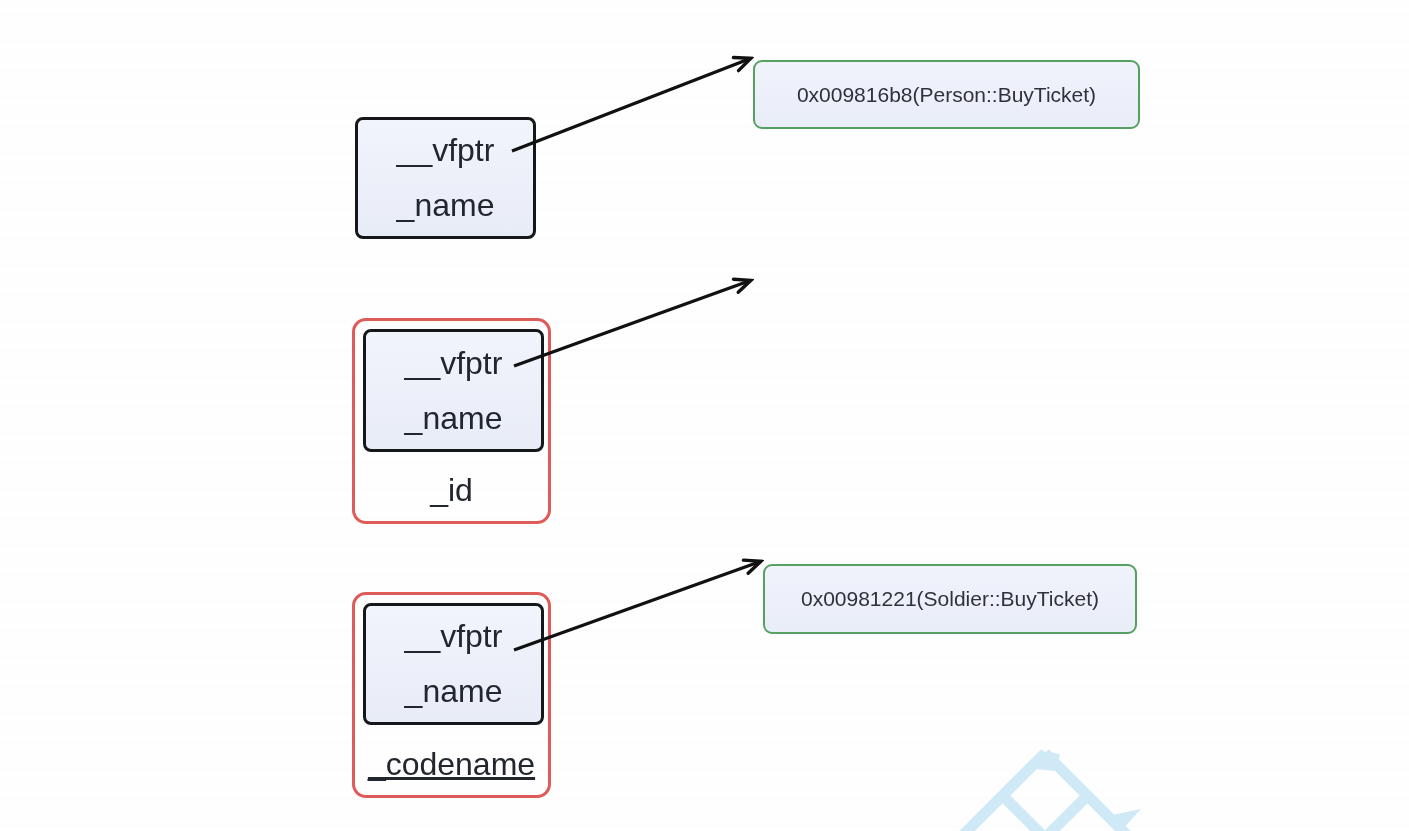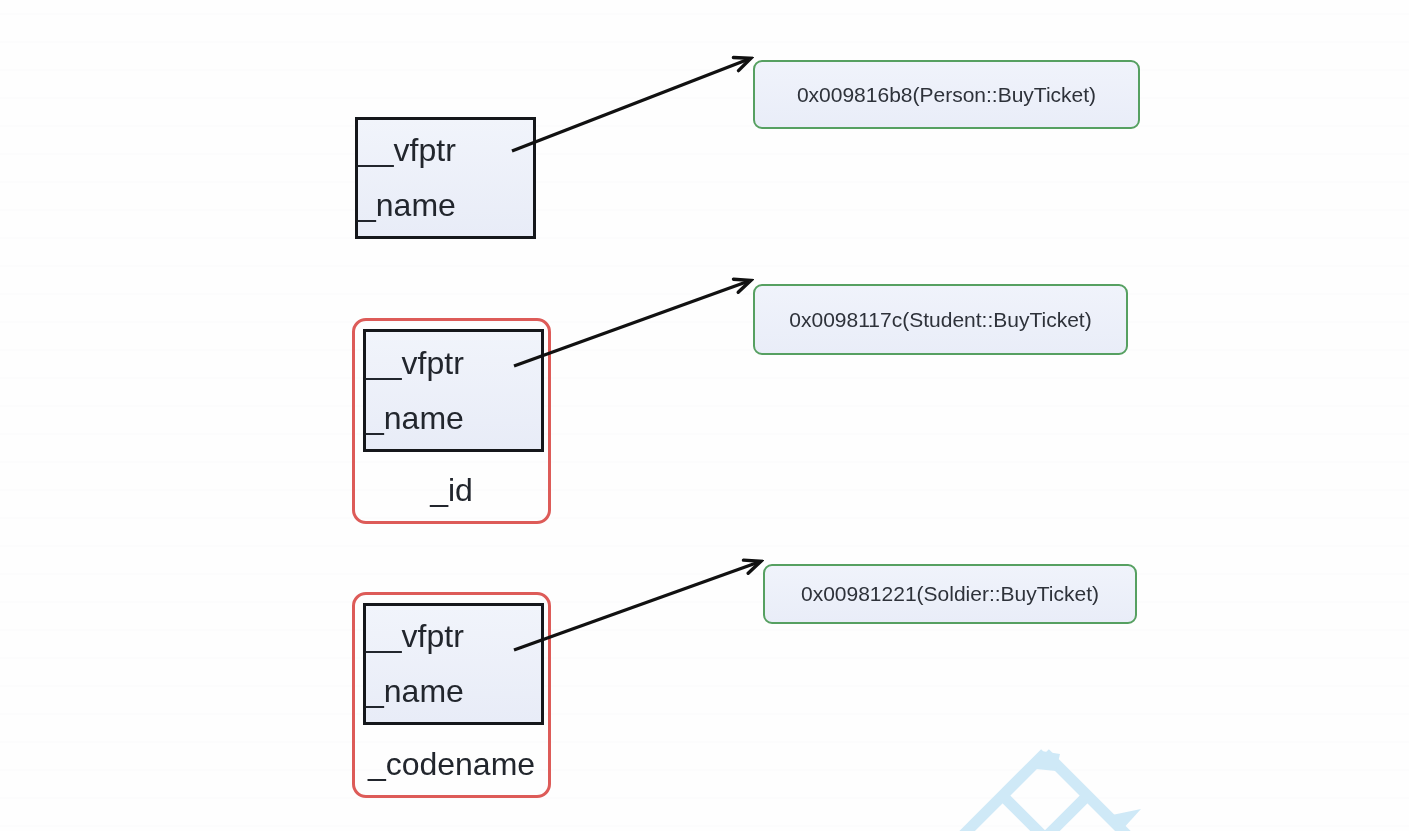--- a/index.html
+++ b/index.html
@@ -12,23 +12,23 @@
     width:1409px;height:831px;
     overflow:hidden;
     background:repeating-linear-gradient(180deg,#fefefe 0px,#fefefe 13px,#fafafb 14px,#fefefe 15px,#fefefe 28px);
   }
   svg.layer{position:absolute;left:0;top:0;width:1409px;height:831px;}
   #wm-layer{z-index:0;}
   #arrow-layer{z-index:3;pointer-events:none;}
 
   .obj{
     position:absolute;z-index:2;
-    border:3.5px solid #15171b;border-radius:0;
+    border:3.5px solid #15171b;border-radius:8px;
     background:linear-gradient(180deg,#f1f4fb 0%,#e8ecf7 100%);
-    display:flex;flex-direction:column;justify-content:center;
+    display:flex;flex-direction:column;align-items:center;justify-content:center;
     font-size:32px;color:#22262d;
     box-sizing:border-box;
   }
   .obj .fline{line-height:55px;white-space:pre;}
 
   .outer{
     position:absolute;z-index:1;
     border:3px solid #dd5b58;border-radius:14px;
     box-sizing:border-box;
   }
@@ -74,31 +74,28 @@
   <div class="vtable" style="left:753px;top:60px;width:387px;height:69px;">
     <span>0x009816b8(Person::BuyTicket)</span>
   </div>
 
   <div class="outer" style="left:352px;top:318px;width:199px;height:206px;"></div>
   <div class="obj" style="left:363px;top:329px;width:181px;height:123px;">
     <div class="fline">__vfptr</div>
     <div class="fline">_name</div>
   </div>
   <div class="outer-label" style="left:352px;top:472px;width:199px;">_id</div>
-  <div class="vtable" style="left:753px;top:284px;width:375px;height:71px;">
-    <span>0x0098117c(Student::BuyTicket)</span>
-  </div>
 
   <div class="outer" style="left:352px;top:592px;width:199px;height:206px;"></div>
   <div class="obj" style="left:363px;top:603px;width:181px;height:122px;">
     <div class="fline">__vfptr</div>
     <div class="fline">_name</div>
   </div>
-  <div class="outer-label" style="left:352px;top:746px;width:199px;">_codename</div>
-  <div class="vtable" style="left:763px;top:564px;width:374px;height:60px;text-align:center;">
+  <div class="outer-label" style="left:352px;top:746px;width:199px;text-decoration:underline;">_codename</div>
+  <div class="vtable" style="left:763px;top:564px;width:374px;height:70px;text-align:center;">
     <span>0x00981221(Soldier::BuyTicket)</span>
   </div>
 
   <svg id="arrow-layer" class="layer" viewBox="0 0 1409 831">
     <defs>
       <marker id="chev" markerUnits="userSpaceOnUse" markerWidth="22" markerHeight="18" refX="17" refY="9" orient="auto">
         <path d="M3,2 L19,9 L3,16" fill="none" stroke="#111111" stroke-width="3.4" stroke-linecap="round"></path>
       </marker>
     </defs>
     <line x1="512" y1="151" x2="749" y2="59" stroke="#111111" stroke-width="3.4" marker-end="url(#chev)"></line>

